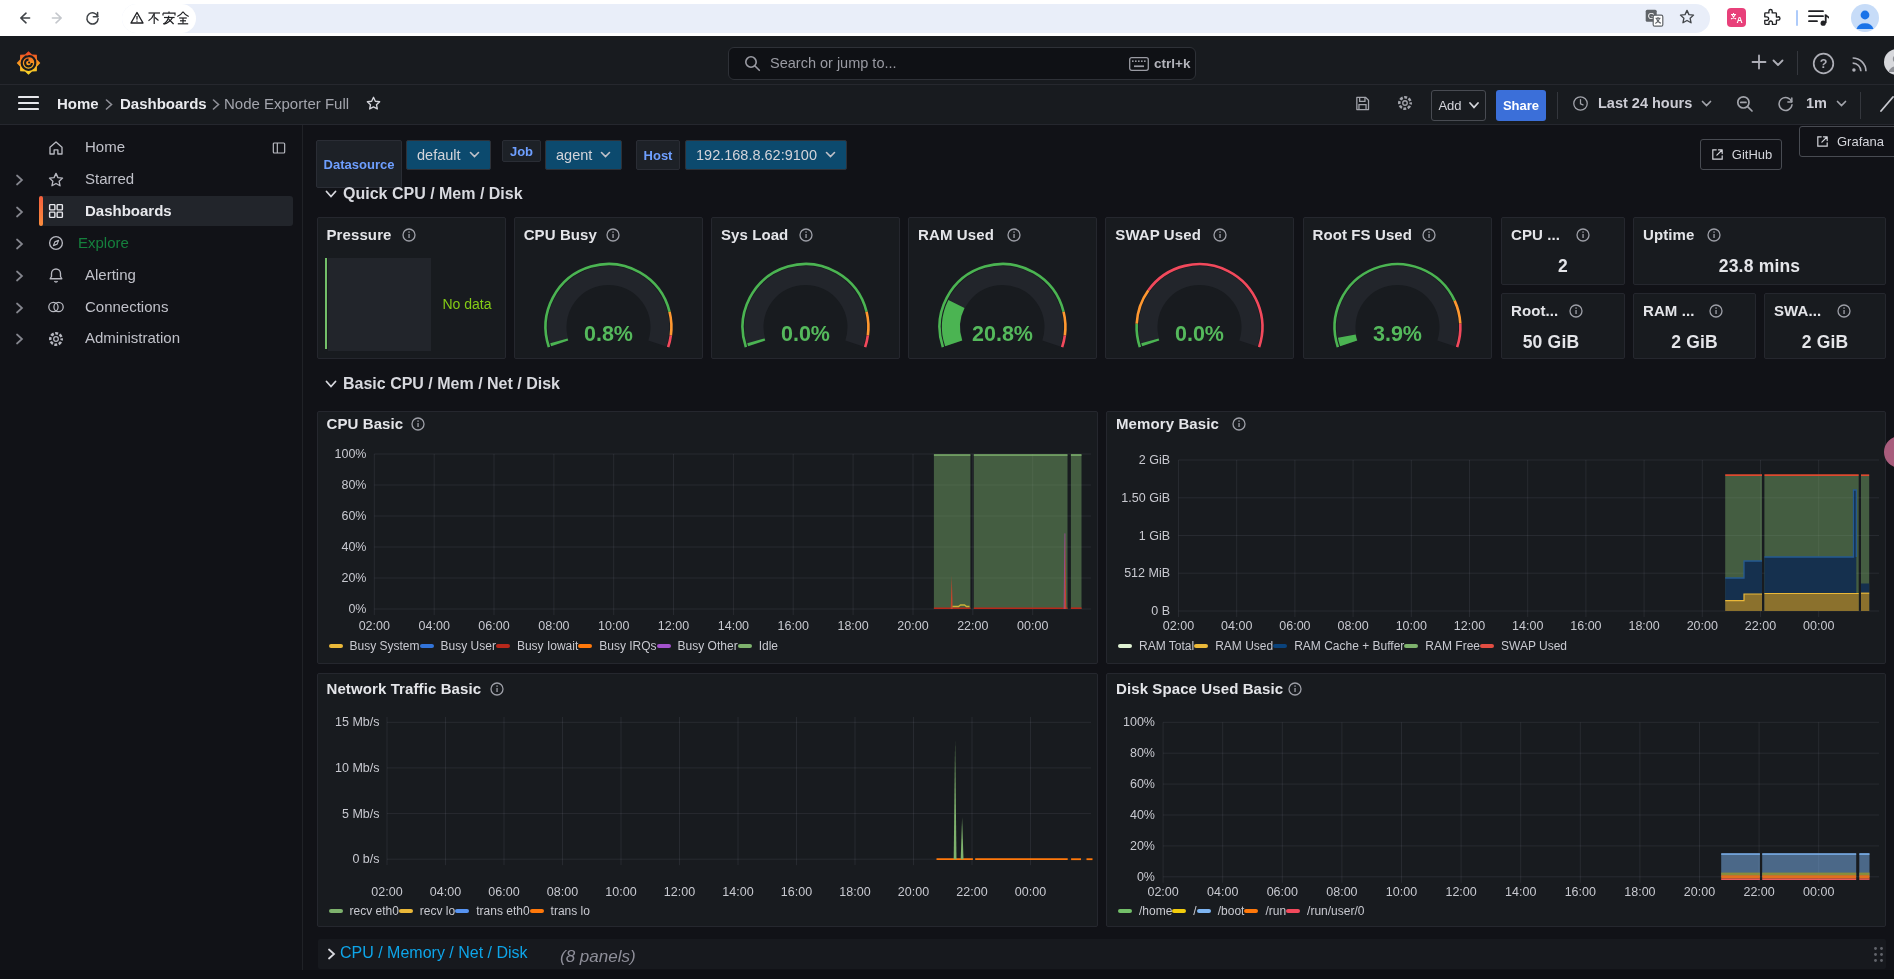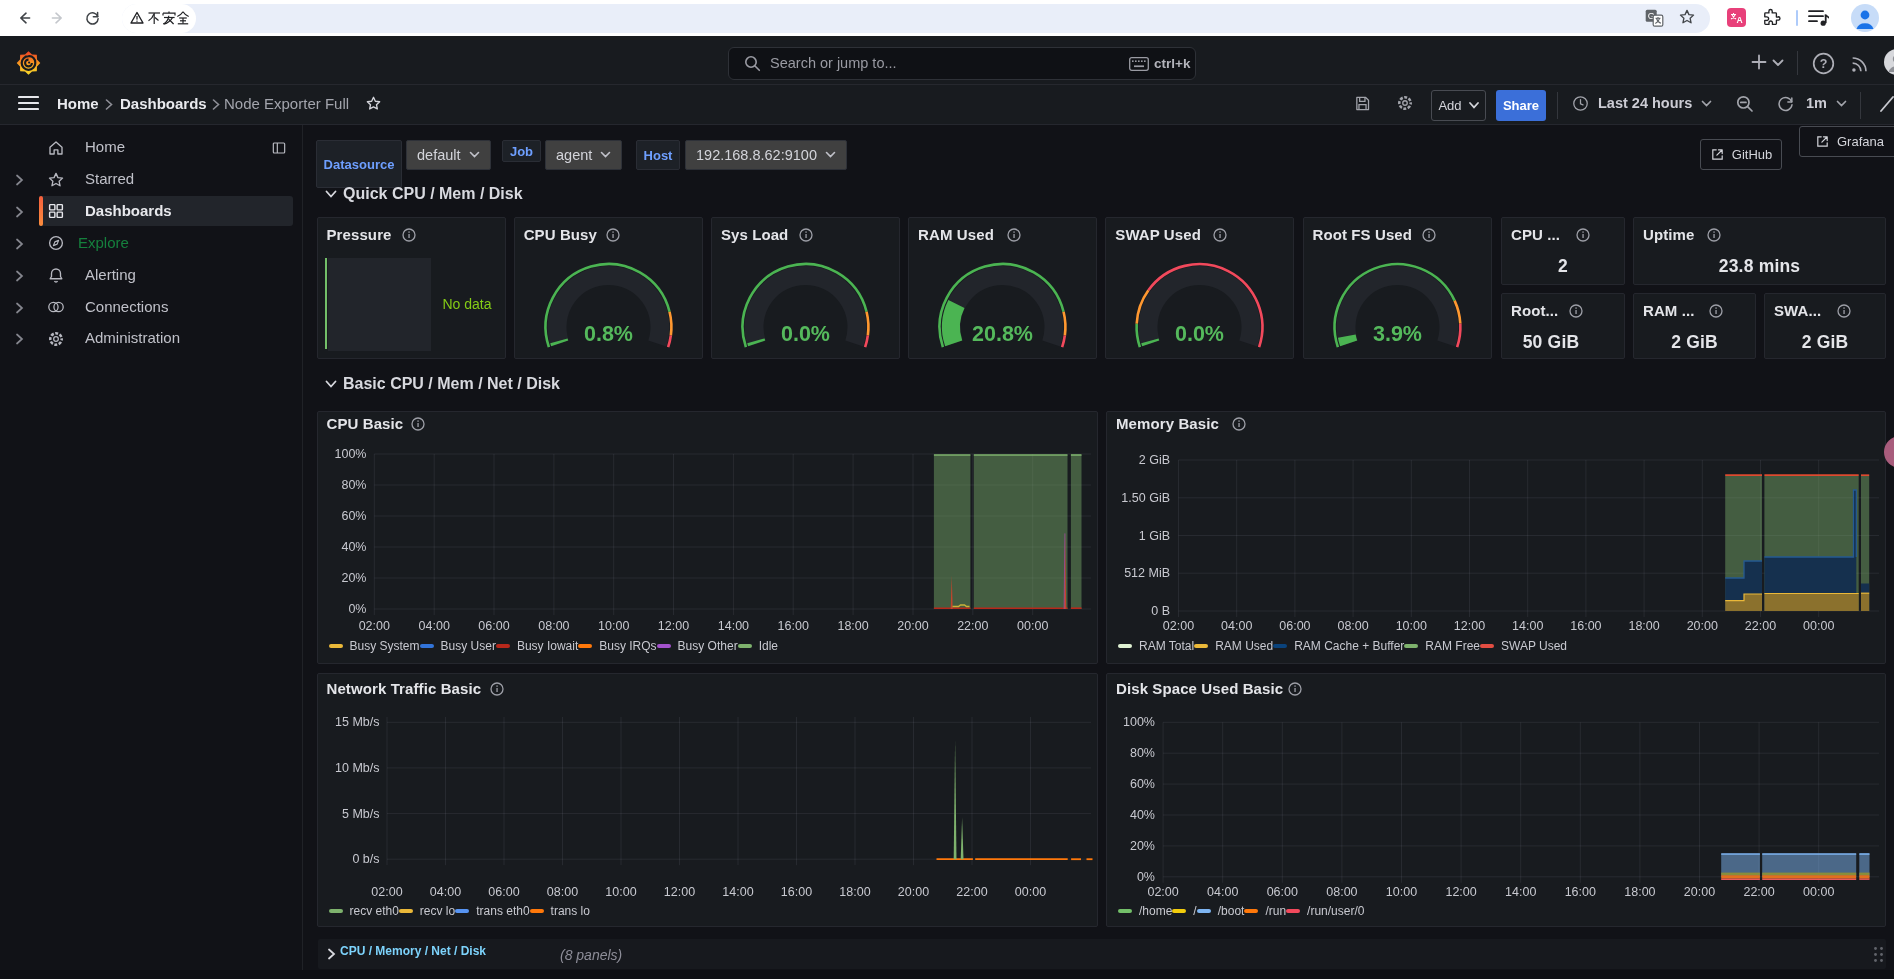--- a/index.html
+++ b/index.html
@@ -3,21 +3,21 @@
 *{margin:0;padding:0;box-sizing:border-box}
 html,body{width:1894px;height:979px;overflow:hidden;background:#111217;
  font-family:"Liberation Sans",sans-serif;}
 .abs{position:absolute}
 #page{position:absolute;left:0;top:0;width:1894px;height:979px}
 .panel{position:absolute;background:#181b1f;border:1px solid #25272e;border-radius:2px}
 .ptitle{position:absolute;font-size:15px;font-weight:600;color:#e4e5e9;letter-spacing:.1px}
 .seclbl{position:absolute;font-size:16px;font-weight:700;color:#d8d9df}
 .vlabel{position:absolute;font-size:13px;font-weight:600;color:#6e9fff;background:#1d2127;
  border:1px solid #2a2d35;border-radius:2px;display:flex;align-items:center;justify-content:center}
-.vvalue{position:absolute;font-size:14.5px;font-weight:500;color:#d3d4da;background:#404040;
+.vvalue{position:absolute;font-size:14.5px;font-weight:500;color:#d3d4da;background:#0c4a6e;
  border:1px solid #2e3138;border-radius:2px;display:flex;align-items:center;padding:0 10px;gap:8px}
 .statval{position:absolute;font-weight:600;color:#e4e5e9;text-align:center;letter-spacing:.2px}
 .legend{position:absolute;display:flex;align-items:center;font-size:12px;color:#c8c9d0;white-space:nowrap}
 .legend .it{display:flex;align-items:center;gap:7px}
 .legend .pill{width:14px;height:4px;border-radius:2px;display:inline-block}
 .navbtn{position:absolute;display:flex;align-items:center;justify-content:center;gap:7px;
  border:1px solid #484b52;border-radius:3px;color:#d4d5db;font-size:13px;font-weight:500;background:transparent}
 </style></head><body>
 <div id="page">
     <div class="abs" style="left:0;top:0;width:1894px;height:36px;background:#ffffff"></div>
@@ -670,22 +670,22 @@
       <span class="it"><span class="pill" style="background:#73BF69"></span>/home</span>
       <span class="it"><span class="pill" style="background:#f2cc0c"></span>/</span>
       <span class="it"><span class="pill" style="background:#7EB5F2"></span>/boot</span>
       <span class="it"><span class="pill" style="background:#ff780a"></span>/run</span>
       <span class="it"><span class="pill" style="background:#f2495c"></span>/run/user/0</span>
     </div>
     <div class="abs" style="left:318px;top:939px;width:1568px;height:30px;background:#17191e;border-radius:2px"></div>
     <svg class="abs" style="left:327px;top:948px" width="9" height="12" viewBox="0 0 9 12">
       <path d="M2 1.5 L7 6 L2 10.5" stroke="#d8d9df" stroke-width="1.8" fill="none" stroke-linecap="round"></path>
     </svg>
-    <div class="abs" style="left:340px;top:944px;font-size:12px;font-weight:700;color:#7dd3fc">CPU / Memory / Net / Disk</div>
-    <div class="abs" style="left:560px;top:947px;font-size:14px;font-style:italic;color:#8e8e99">(8 panels)</div>
+    <div class="abs" style="left:340px;top:944px;font-size:16px;font-weight:400;color:#0ea5e9">CPU / Memory / Net / Disk</div>
+    <div class="abs" style="left:560px;top:947px;font-size:17px;font-style:italic;color:#8e8e99">(8 panels)</div>
     <svg class="abs" style="left:1873px;top:946px" width="11" height="17" viewBox="0 0 11 17">
       <circle cx="2.5" cy="2.5" r="1.4" fill="#62646b"></circle>
       <circle cx="2.5" cy="8.5" r="1.4" fill="#62646b"></circle>
       <circle cx="2.5" cy="14.5" r="1.4" fill="#62646b"></circle>
       <circle cx="8.5" cy="2.5" r="1.4" fill="#62646b"></circle>
       <circle cx="8.5" cy="8.5" r="1.4" fill="#62646b"></circle>
       <circle cx="8.5" cy="14.5" r="1.4" fill="#62646b"></circle>
     </svg>
     <div class="abs" style="left:0;top:970px;width:1894px;height:9px;background:#0e0f13"></div>
     <div class="abs" style="left:1884px;top:436px;width:32px;height:32px;border-radius:50%;background:#a85c7c"></div>

